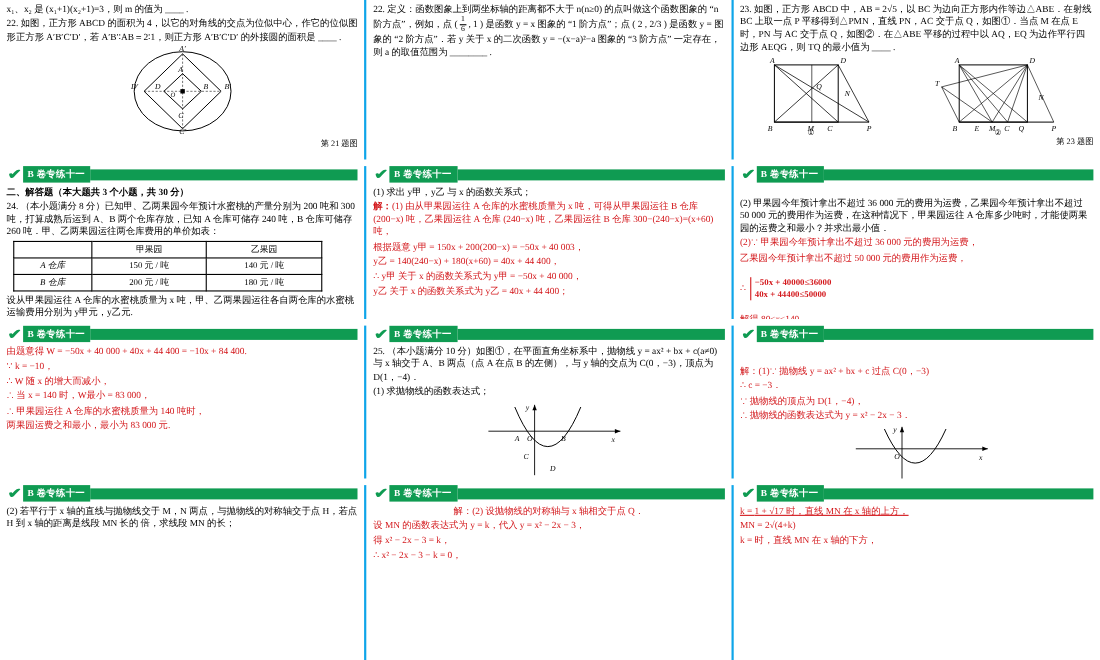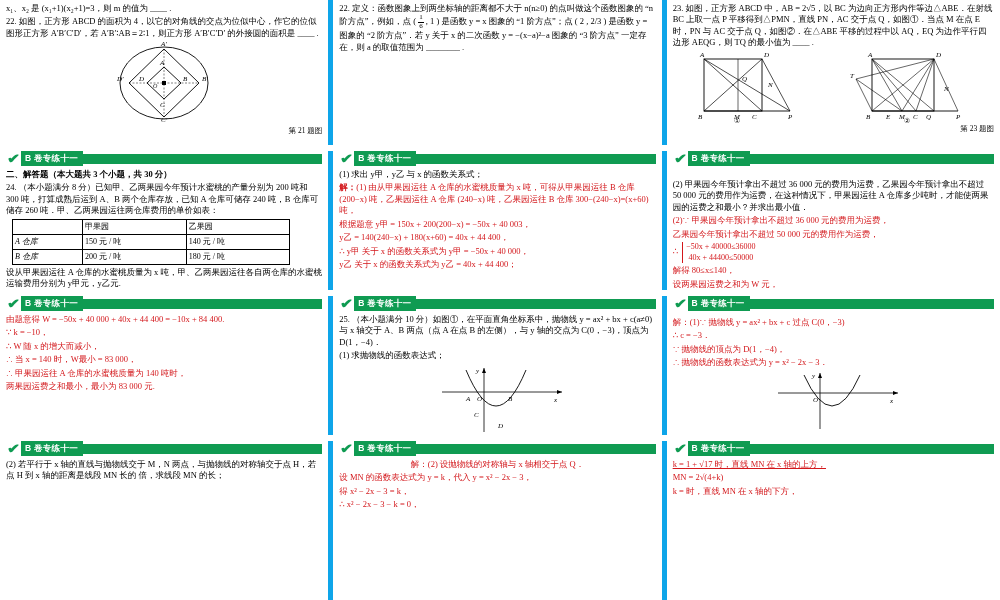--- a/index.html
+++ b/index.html
@@ -15,21 +15,21 @@
     display:grid;
     grid-template-columns:1fr 1fr 1fr;
     grid-template-rows:145px 6px 139px 6px 139px 6px 159px;
     width:1000px;
   }
   .cell{
     position:relative;
     overflow:hidden;
     padding:3px 6px 0 6px;
     box-sizing:border-box;
-    border-right:5px solid #0ea5e9;
+    border-right:2px solid #0ea5e9;
   }
   .cell.last{border-right:none;}
   .sep{
     grid-column:1 / span 3;
     background:#ffffff;
     height:6px;
   }
   .hdrcell{
     position:relative;
     display:flex;align-items:center;
@@ -42,62 +42,63 @@
     line-height:1;
     margin-right:2px;
     transform:scaleX(1.2);
   }
   .greenlabel{
     background:#0f9b52;
     color:#fff;
     font-size:8.5px;
     font-weight:bold;
     padding:1.5px 5px 1.5px 4px;
-    font-family:Liberation Sans, sans-serif;
+    font-family:Liberation Serif, serif;
     letter-spacing:0.3px;
   }
   .greenline{
     flex:1;
     height:10px;
     background:#0f9b52;
     margin-left:0;
   }
   p{margin:0 0 2px 0;line-height:1.45;}
   .red{color:#d3171b;}
   .figcap{text-align:right;font-size:7.5px;margin-top:1px;}
   table.tb{
     border-collapse:collapse;
     font-size:8px;
     margin:2px 0 2px 6px;
     width:88%;
   }
   table.tb td{
     border:1px solid #000;
-    text-align:left;
+    text-align:center;
     padding:1px 2px;
     height:12px;
   }
   .frac{
     display:inline-block;
     vertical-align:-0.45em;
     text-align:center;
     font-size:7px;
     line-height:1.05;
   }
   .frac .num{display:block;border-bottom:1px solid currentColor;padding:0 1px;}
   .frac .den{display:block;padding:0 1px;}
   .sys{
     display:inline-block;
     vertical-align:middle;
-    text-align:center;
+    text-align:left;
     font-size:8px;
     line-height:1.3;
     border-left:1.2px solid currentColor;
     padding-left:3px;
-    margin:0 2px;
+    margin:10px 2px;
+    font-weight:bold;
   }
   .tight{line-height:1.35;}
   .figwrap{text-align:center;}
 </style>
 </head>
 <body>
 
 <div class="grid">
 
   <div class="cell">
@@ -286,21 +287,21 @@
       
     </div>
   </div>
 
   <div class="cell last" style="padding-top:0;">
     <div class="hdrcell">
       <span class="checkmark">✔</span>
       <span class="greenlabel">B 卷专练十一</span>
       <span class="greenline"></span>
     </div>
-    <p class="tight red" style="margin-top:6px;">解：(1)∵ 抛物线 y = ax² + bx + c 过点 C(0，−3)</p>
+    <p class="tight red" style="margin-top:21px;">解：(1)∵ 抛物线 y = ax² + bx + c 过点 C(0，−3)</p>
     <p class="tight red">∴ c = −3．</p>
     <p class="tight red">∵ 抛物线的顶点为 D(1，−4)，</p>
     <p class="tight red">∴ 抛物线的函数表达式为 y = x² − 2x − 3．</p>
     <div class="figwrap">
       <svg width="150" height="60" viewBox="0 0 150 60">
         <line x1="20" y1="22" x2="140" y2="22" stroke="#000" stroke-width="0.8"></line>
         <polygon points="140,22 135,20 135,24" fill="#000"></polygon>
         <line x1="62" y1="2" x2="62" y2="58" stroke="#000" stroke-width="0.8"></line>
         <polygon points="62,2 60,7 64,7" fill="#000"></polygon>
         <path d="M 46 4 Q 74 66 102 4" fill="none" stroke="#000" stroke-width="0.9"></path>

